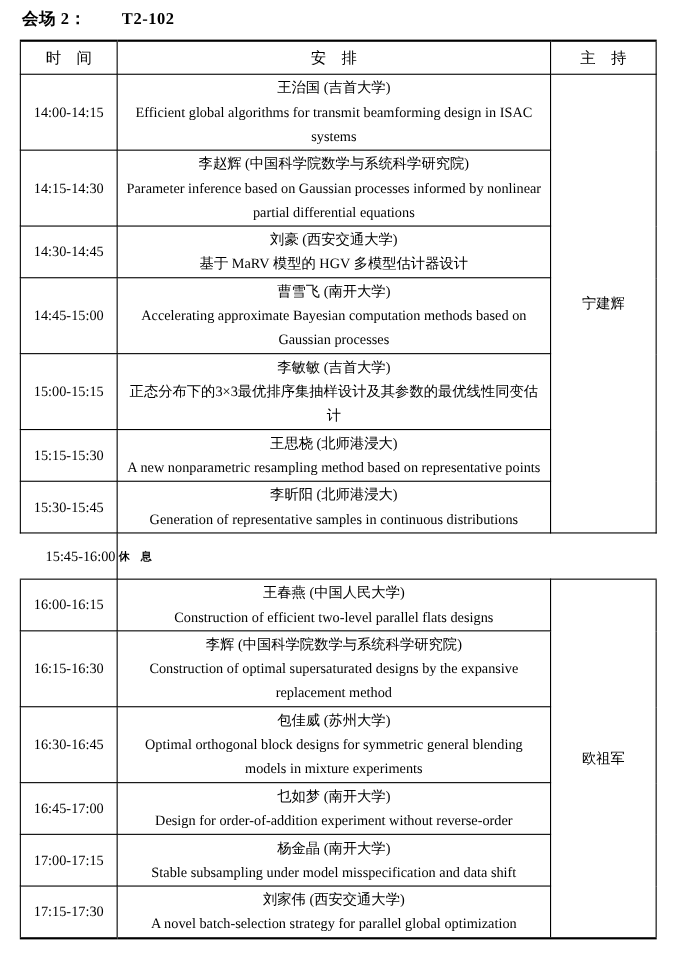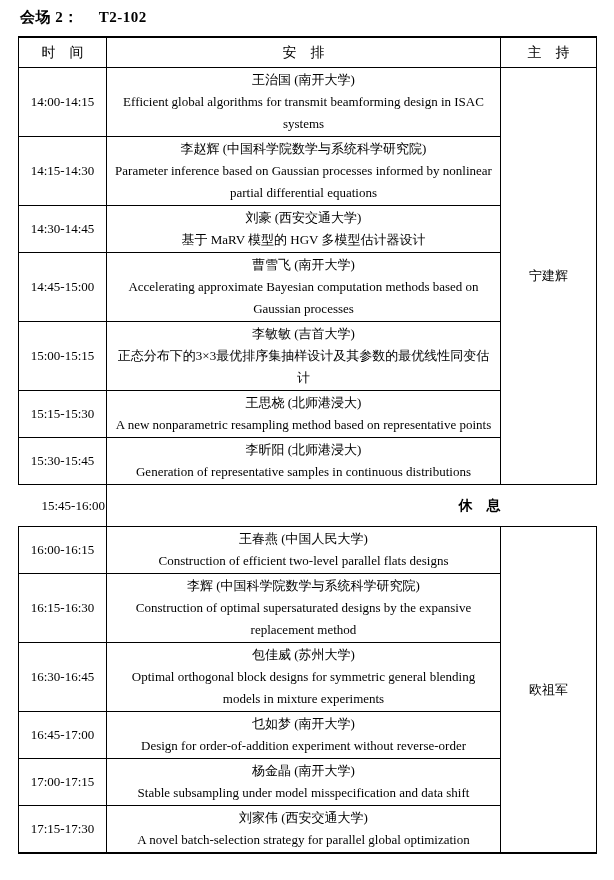--- a/index.html
+++ b/index.html
@@ -14,21 +14,21 @@
     color: #000;
     overflow: hidden;
   }
   .page-title {
     margin: 8px 0 9px 20px;
     font-size: 15px;
     font-weight: bold;
     letter-spacing: 0.5px;
   }
   .page-title .room {
-    margin-left: 20px;
+    margin-left: 32px;
   }
   table.schedule {
     border-collapse: collapse;
     table-layout: fixed;
     margin-left: 18px;
     width: 578px;
   }
   col.c-time  { width: 88px; }
   col.c-sched { width: 394px; }
   col.c-chair { width: 96px; }
@@ -68,22 +68,22 @@
 
   tr.break-row td { height: 39px; }
   td.break-time {
     border-left: none;
     text-align: right;
     font-size: 13px;
     margin-top: 21px;
   }
   td.break-label {
     border-right: none;
-    text-align: right;
-    font-size: 14px;
+    text-align: left;
+    font-size: 10px;
     font-weight: bold;
     
     padding-right: 96px;
   }
   tbody tr.last-row td { border-bottom: 2px solid #000; }
 </style>
 </head>
 <body>
 
 <div class="page-title">
@@ -100,21 +100,21 @@
     <tr>
       <th>时　间</th>
       <th>安　排</th>
       <th>主　持</th>
     </tr>
   </thead>
   <tbody>
   <tr>
         <td class="time-cell">14:00-14:15</td>
         <td class="sched-cell">
-          <div class="speaker-line">王治国 (南开大学)</div>
+          <div class="speaker-line">王治国 (吉首大学)</div>
           <div class="title-line">Efficient global algorithms for transmit beamforming design in ISAC systems</div>
         </td>
         <td class="chair-cell" rowspan="7">宁建辉</td>
       </tr>
       <tr>
         <td class="time-cell">14:15-14:30</td>
         <td class="sched-cell">
           <div class="speaker-line">李赵辉 (中国科学院数学与系统科学研究院)</div>
           <div class="title-line">Parameter inference based on Gaussian processes informed by nonlinear partial differential equations</div>
         </td>

